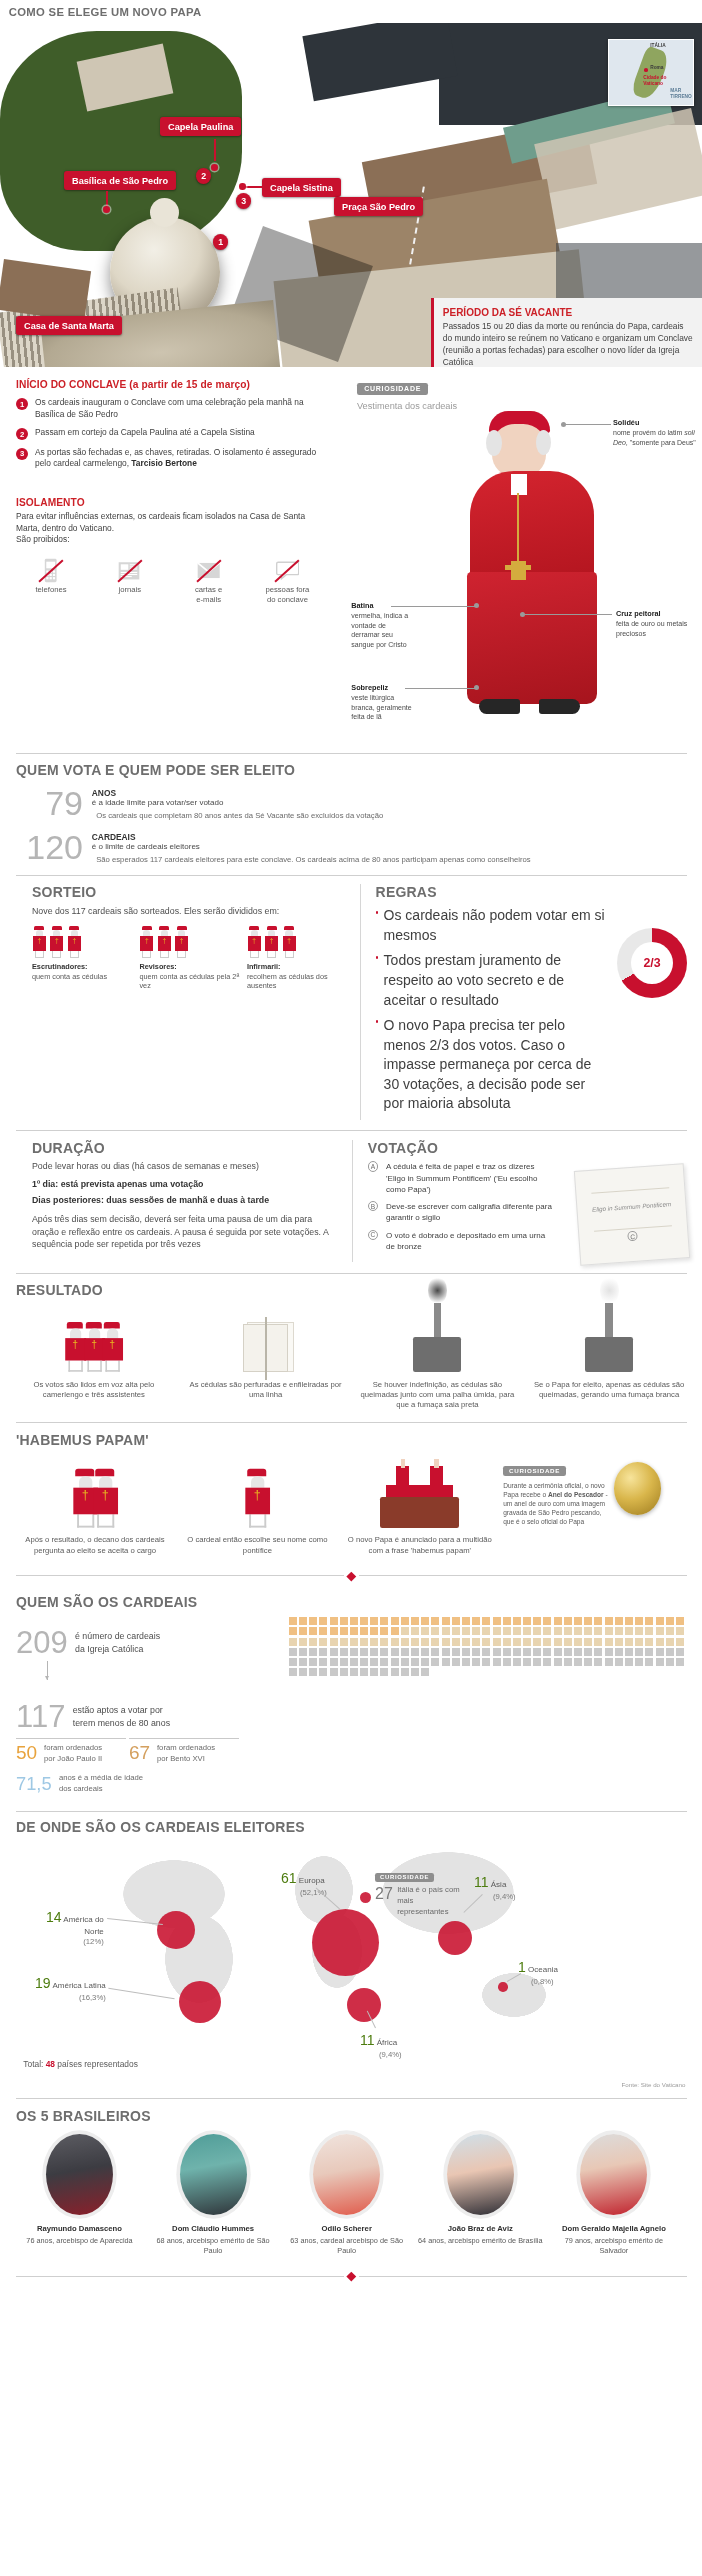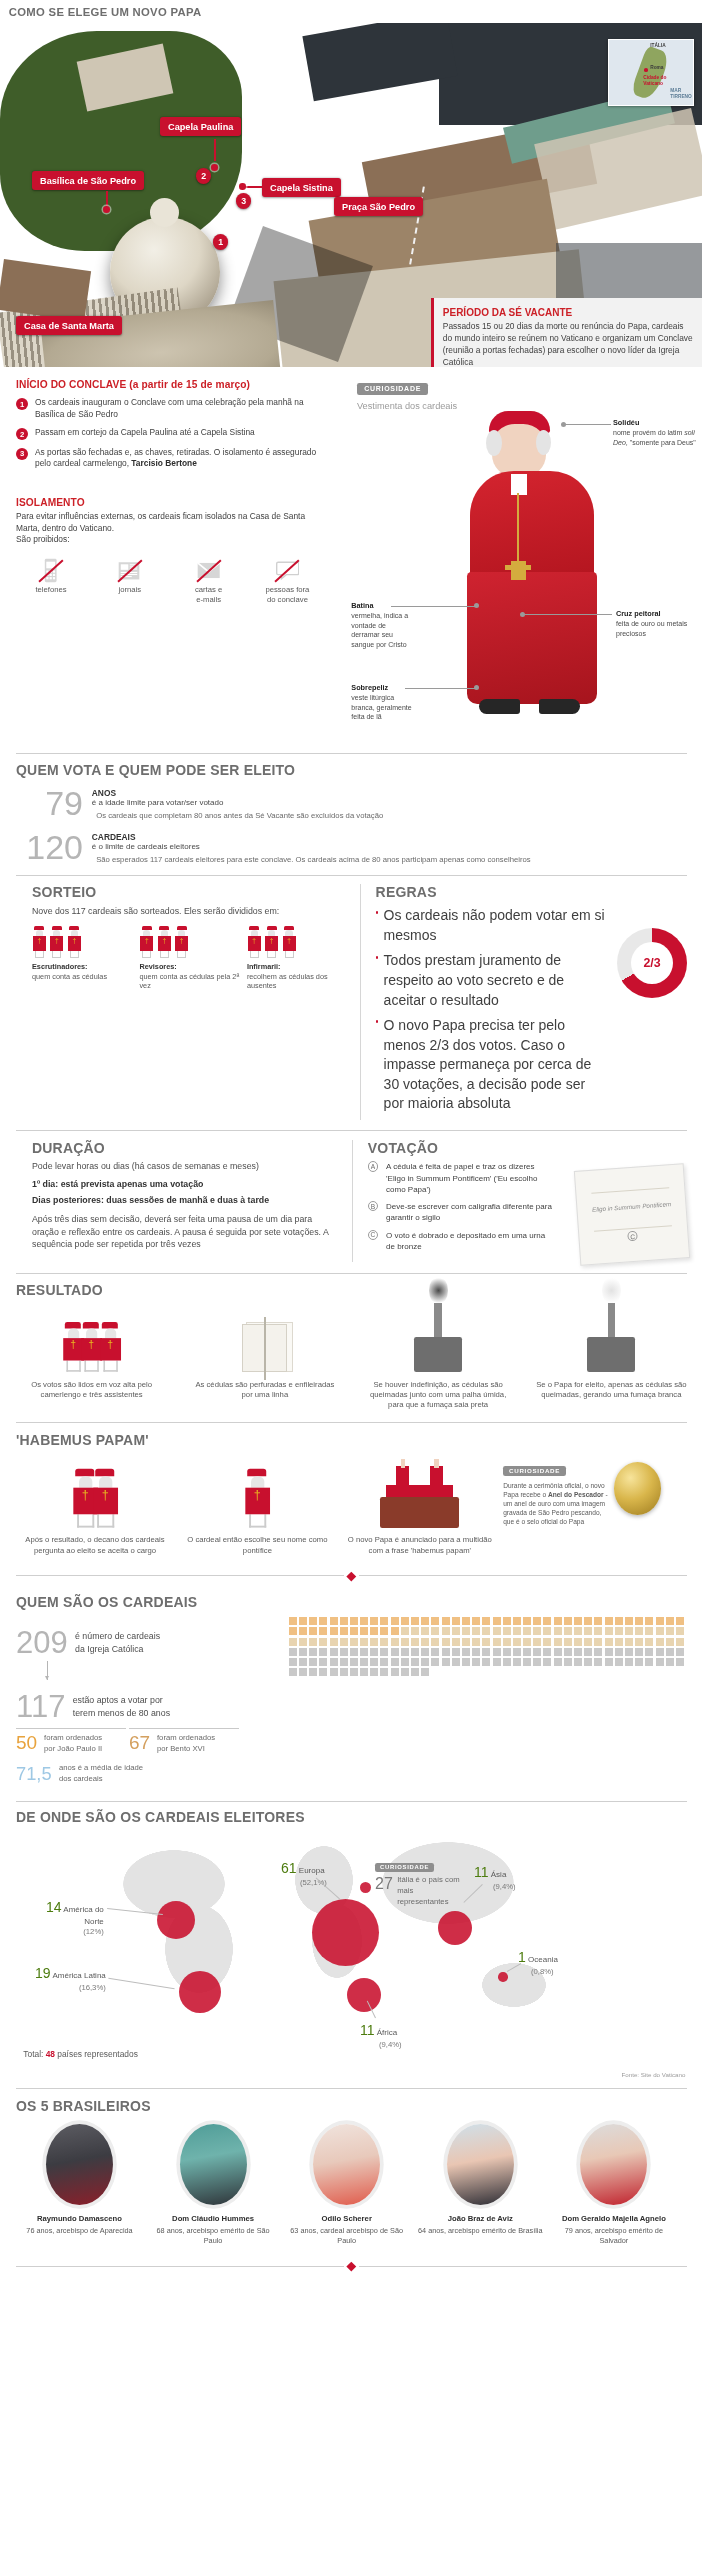--- a/index.html
+++ b/index.html
@@ -185,21 +185,21 @@
   
   .ballotbox{ position:relative; width:110px;height:95px; background:#f6f5f1;
     border:0.7px solid #ddd; transform:rotate(-4deg); box-shadow:1.5px 2.2px 4.4px rgba(0,0,0,.12);}
   .ballotbox .line{ position:absolute; left:14.6px; right:14.6px; height:0.7px; background:#d8d4c8;}
   .ballot-txt{ position:absolute; left:10.2px; top:35px; font-size:6.2px; font-style:italic; color:#8a8a8a; width:88px; text-align:center;}
   .circled{ display:inline-flex;align-items:center;justify-content:center;
     width:10.2px;height:10.2px;border-radius:50%;border:0.7px solid #9b9b9b;font-size:6.6px;color:#6a6a6a;margin-right:3.7px;flex:0 0 10.2px;}
   .vrow{ display:flex; gap:4.4px; margin-bottom:6.6px; font-size:8px; line-height:1.38; color:#3f3f3f;}
 
   
-  .res4{ display:flex; gap:22px; margin-top:10.2px; padding:0 16px;}
+  .res4{ display:flex; gap:16px; margin-top:10.2px; padding:0 16px;}
   .res4 .cell{ width:158px; text-align:center;}
   .res4 .art{ height:64px; display:flex;align-items:flex-end;justify-content:center; gap:3.7px;}
   .res4 .cap{ font-size:7.7px; line-height:1.35; color:#5a5a5a; margin-top:7.3px;}
 
   .ballotstack{ width:45px;height:48px;background:#f4f2ec;border:0.7px solid #d5d1c6;position:relative;}
   .ballotstack:before{content:"";position:absolute;left:2.9px;top:-3.7px;width:45px;height:48px;background:#faf9f5;border:0.7px solid #ddd9cf;z-index:-1;}
   .needle{position:absolute;left:22px;top:-7.3px;width:1.5px;height:63px;background:#b9b5a8;}
 
   .stovebase{ width:48px;height:35px;background:#6e6e6e;border-radius:2.2px;position:relative;}
   .stovepipe{ position:absolute;left:50%;margin-left:-3.7px;top:-34px;width:7.3px;height:35px;background:#8a8a8a;}
@@ -308,21 +308,21 @@
       <span class="lbl" style="left:41px;top:25px;">Roma</span>
       <span class="lbl redtxt" style="left:34px;top:35px;width:41px;line-height:1.1;">Cidade do Vaticano</span>
       <span class="lbl" style="left:61px;top:48px;width:23.4px;color:#5b7c96;line-height:1.1;">MAR TIRRENO</span>
     </div>
 
     <div class="maplabel" style="left:160px;top:94px;">Capela Paulina</div>
     <div class="leader" style="left:214px;top:116px;width:1.5px;height:22px;"></div>
     <div class="dotmark" style="left:211px;top:141px;"></div>
     <div class="numbadge" style="left:196px;top:145px;">2</div>
 
-    <div class="maplabel" style="left:32px;top:148px;text-align:center;">Basílica de São Pedro</div>
+    <div class="maplabel" style="left:64px;top:148px;text-align:center;">Basílica de São Pedro</div>
     <div class="leader" style="left:106px;top:168px;width:1.5px;height:19px;"></div>
     <div class="dotmark" style="left:103px;top:183px;"></div>
 
     <div class="maplabel" style="left:262px;top:155px;">Capela Sistina</div>
     <div class="leader" style="left:242px;top:163px;width:22px;height:1.5px;"></div>
     <div class="dotmark" style="left:239px;top:160px;"></div>
     <div class="numbadge" style="left:236px;top:170px;">3</div>
 
     <div class="numbadge" style="left:213px;top:211px;">1</div>
 
@@ -765,21 +765,21 @@
     <div style="padding:0 16px;">
         <div class="sec-title">QUEM SÃO OS CARDEAIS</div>
       </div>
     <div class="qsc">
       <div class="qsc-left">
         <div class="stat2" style="margin-top:10.2px;">
           <span class="n209">209</span>
           <span class="body-txt" style="width:95px;">é número de cardeais da Igreja Católica</span>
         </div>
         <div class="arrowdown"></div>
-        <div class="stat2" style="margin-top:11px;">
+        <div class="stat2" style="margin-top:21px;">
           <span class="n117">117</span>
           <span class="body-txt" style="width:102px;">estão aptos a votar por terem menos de 80 anos</span>
         </div>
         <div class="brackets">
           <div class="bracket">
             <span class="n50">50</span>
             <span class="small-txt" style="display:inline-block;width:67px;vertical-align:top;margin-left:3.7px;">foram ordenados por João Paulo II</span>
           </div>
           <div class="bracket">
             <span class="n67">67</span>

